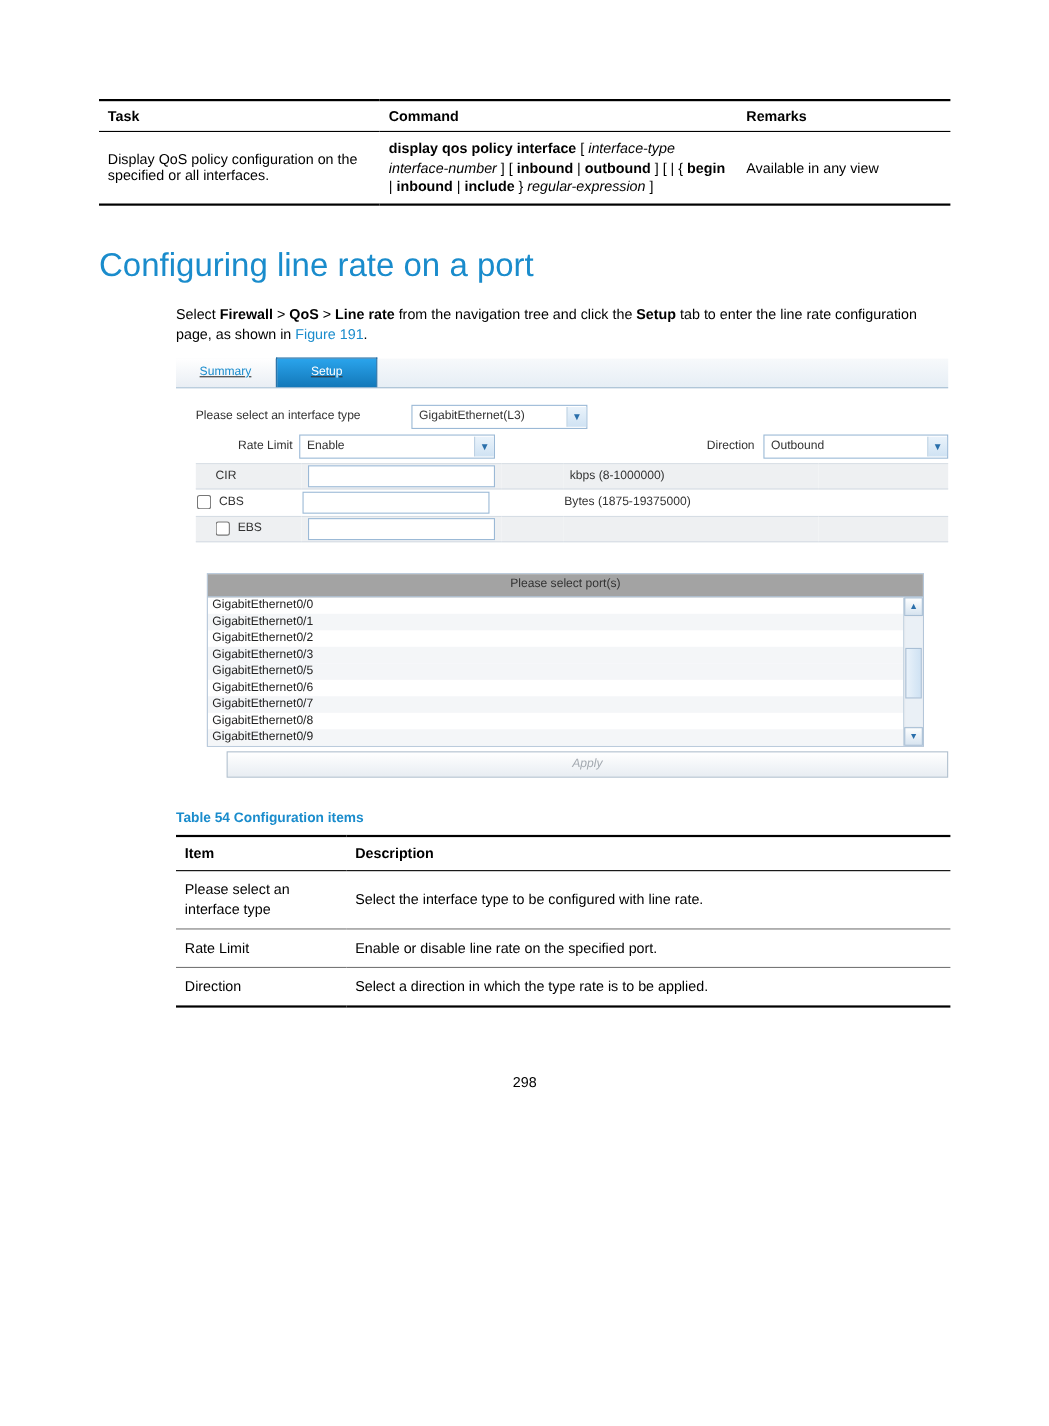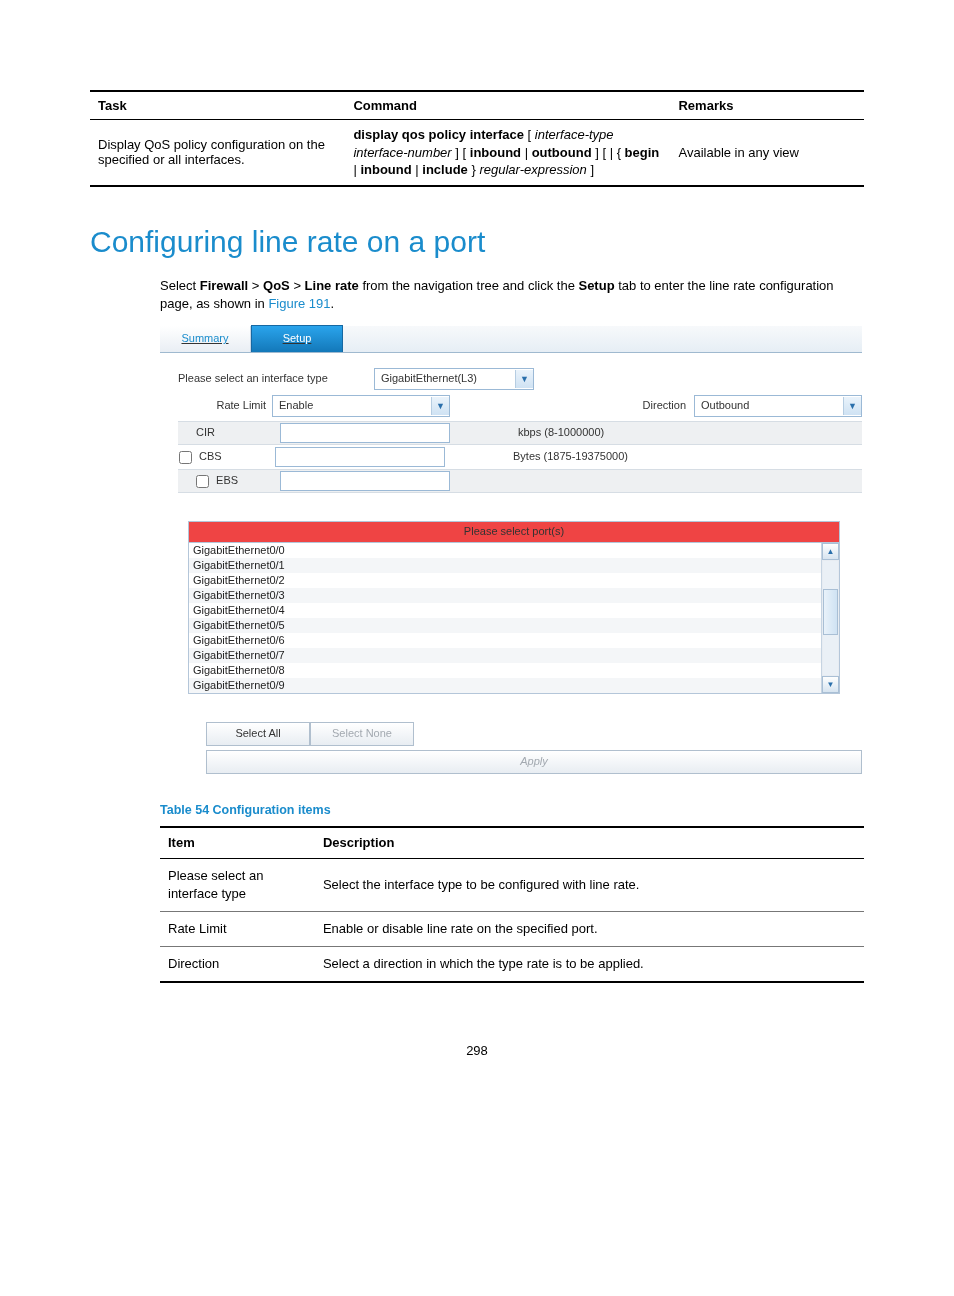--- a/index.html
+++ b/index.html
@@ -120,21 +120,21 @@
     background:#eef0f2;
     border-top:1px solid #d6dde4;
     border-bottom:1px solid #d6dde4;
   }
   .greybar td { height:22px; padding:0 6px; }
   .lbl-cell { width:84px; text-align:left; }
   .hint-cell { width: 220px; }
 
   .port-table { border:1px solid #b4c6d9; width: 650px; margin-top: 28px; }
   .port-header {
-    background:#ef4444;
+    background:#a3a3a3;
     text-align:center;
     font-size:11px;
     height:20px;
     border-bottom:1px solid #b4c6d9;
   }
   .port-body { display:flex; }
   .port-list { flex:1; max-height:150px; overflow:hidden; }
   .port-item {
     height:15px; line-height:15px; padding-left:4px;
     font-size:11px; color:#222;
@@ -319,41 +319,36 @@
           </table>
 
         <div class="port-table" style="margin-left:10px;">
           <div class="port-header" style="display:flex;align-items:center;justify-content:center;">Please select port(s)</div>
           <div class="port-body">
             <div class="port-list">
               <div class="port-item">GigabitEthernet0/0</div>
               <div class="port-item alt">GigabitEthernet0/1</div>
               <div class="port-item">GigabitEthernet0/2</div>
               <div class="port-item alt">GigabitEthernet0/3</div>
-              <div class="port-item">GigabitEthernet0/4</div>
               <div class="port-item alt">GigabitEthernet0/5</div>
               <div class="port-item">GigabitEthernet0/6</div>
               <div class="port-item alt">GigabitEthernet0/7</div>
               <div class="port-item">GigabitEthernet0/8</div>
               <div class="port-item alt">GigabitEthernet0/9</div>
             </div>
             <div class="scrollbar">
               <div class="sb-btn">▲</div>
               <div class="sb-track">
                 <div class="sb-thumb"></div>
               </div>
               <div class="sb-btn">▼</div>
             </div>
           </div>
         </div>
 
-        <div class="btn-row" style="margin-left:28px;">
-          <div class="ui-btn">Select All</div>
-          <div class="ui-btn dis">Select None</div>
-        </div>
         <div class="apply-row" style="margin-left:28px;">
           <div class="ui-btn dis" style="min-width:56px;font-style:italic;">Apply</div>
         </div>
       </div>
     </div>
 
     <div class="table-caption">Table 54 Configuration items</div>
     <table class="config-table">
       <thead>
         <tr>

